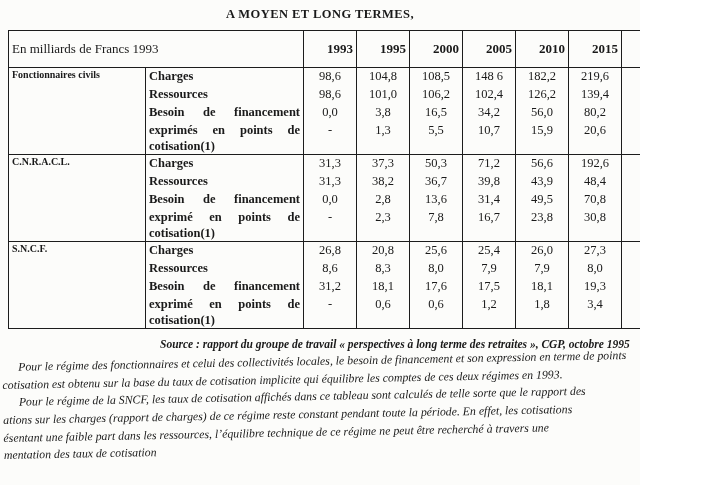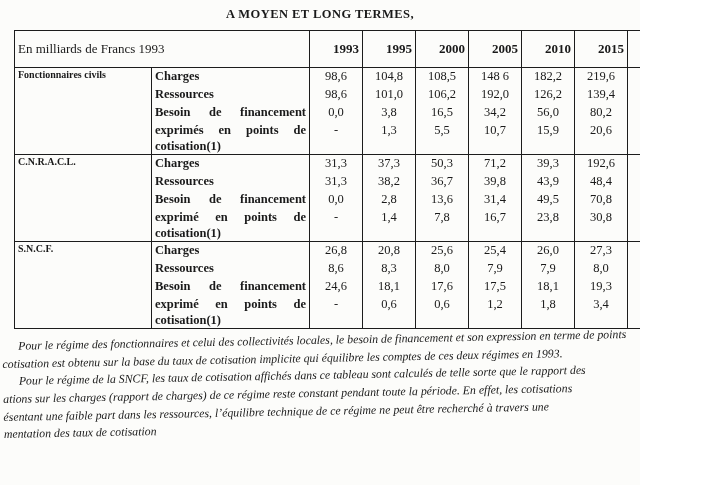--- a/index.html
+++ b/index.html
@@ -19,21 +19,21 @@
     font-weight: 700;
     font-size: 12.5px;
     letter-spacing: 0.45px;
   }
   .title-line + .title-line { margin-top: 10px; }
 
   table.main {
     border-collapse: collapse;
     table-layout: fixed;
     width: 697px;
-    margin: 8px 0 0 14px;
+    margin: 8px 0 0 8px;
     font-size: 12.5px;
     border: 1px solid #1c1c1c;
   }
   table.main th, table.main td {
     border-left: 1px solid #1c1c1c;
     padding: 0 3px;
     vertical-align: top;
   }
   tr.head th {
     border-bottom: 1px solid #1c1c1c;
@@ -125,21 +125,21 @@
       <td class="num">148 6</td>
       <td class="num">182,2</td>
       <td class="num">219,6</td>
       <td class="num ratio">110 %</td>
     </tr>
     <tr>
       <td class="lbl">Ressources</td>
       <td class="num">98,6</td>
       <td class="num">101,0</td>
       <td class="num">106,2</td>
-      <td class="num">192,0</td>
+      <td class="num">102,4</td>
       <td class="num">126,2</td>
       <td class="num">139,4</td>
       <td class="num ratio">38 %</td>
     </tr>
     <tr>
       <td class="lbl spread">Besoin de financement</td>
       <td class="num">0,0</td>
       <td class="num">3,8</td>
       <td class="num">16,5</td>
       <td class="num">34,2</td>
@@ -158,21 +158,21 @@
       <td class="num ratio"></td>
     </tr>
 
     <tr class="group-first">
       <td class="regime" rowspan="4">C.N.R.A.C.L.</td>
       <td class="lbl">Charges</td>
       <td class="num">31,3</td>
       <td class="num">37,3</td>
       <td class="num">50,3</td>
       <td class="num">71,2</td>
-      <td class="num">39,3</td>
+      <td class="num">56,6</td>
       <td class="num">192,6</td>
       <td class="num ratio">220 %</td>
     </tr>
     <tr>
       <td class="lbl">Ressources</td>
       <td class="num">31,3</td>
       <td class="num">38,2</td>
       <td class="num">36,7</td>
       <td class="num">39,8</td>
       <td class="num">43,9</td>
@@ -185,21 +185,21 @@
       <td class="num">2,8</td>
       <td class="num">13,6</td>
       <td class="num">31,4</td>
       <td class="num">49,5</td>
       <td class="num">70,8</td>
       <td class="num ratio"></td>
     </tr>
     <tr>
       <td class="lbl spread">exprimé en points de cotisation(1)</td>
       <td class="num">-</td>
-      <td class="num">1,4</td>
+      <td class="num">2,3</td>
       <td class="num">7,8</td>
       <td class="num">16,7</td>
       <td class="num">23,8</td>
       <td class="num">30,8</td>
       <td class="num ratio"></td>
     </tr>
 
     <tr class="group-first">
       <td class="regime" rowspan="4">S.N.C.F.</td>
       <td class="lbl">Charges</td>
@@ -216,41 +216,42 @@
       <td class="num">8,6</td>
       <td class="num">8,3</td>
       <td class="num">8,0</td>
       <td class="num">7,9</td>
       <td class="num">7,9</td>
       <td class="num">8,0</td>
       <td class="num ratio">- 4 %</td>
     </tr>
     <tr>
       <td class="lbl spread">Besoin de financement</td>
-      <td class="num">24,6</td>
+      <td class="num">31,2</td>
       <td class="num">18,1</td>
       <td class="num">17,6</td>
       <td class="num">17,5</td>
       <td class="num">18,1</td>
       <td class="num">19,3</td>
       <td class="num ratio"></td>
     </tr>
     <tr>
       <td class="lbl spread">exprimé en points de cotisation(1)</td>
       <td class="num">-</td>
       <td class="num">0,6</td>
       <td class="num">0,6</td>
       <td class="num">1,2</td>
       <td class="num">1,8</td>
       <td class="num">3,4</td>
       <td class="num ratio"></td>
     </tr>
   </tbody>
     </table>
 
+  <div class="source-line">Source : rapport du groupe de travail « perspectives à long terme des retraites », CGP, octobre 1995</div>
 
   <div class="footnotes">
     <div class="fn-line fn-indent">Pour le régime des fonctionnaires et celui des collectivités locales, le besoin de financement et son expression en terme de points</div>
     <div class="fn-line">cotisation est obtenu sur la base du taux de cotisation implicite qui équilibre les comptes de ces deux régimes en 1993.</div>
     <div class="fn-line fn-indent">Pour le régime de la SNCF, les taux de cotisation affichés dans ce tableau sont calculés de telle sorte que le rapport des</div>
     <div class="fn-line">ations sur les charges (rapport de charges) de ce régime reste constant pendant toute la période. En effet, les cotisations</div>
     <div class="fn-line">ésentant une faible part dans les ressources, l’équilibre technique de ce régime ne peut être recherché à travers une</div>
     <div class="fn-line">mentation des taux de cotisation</div>
   </div>
 

